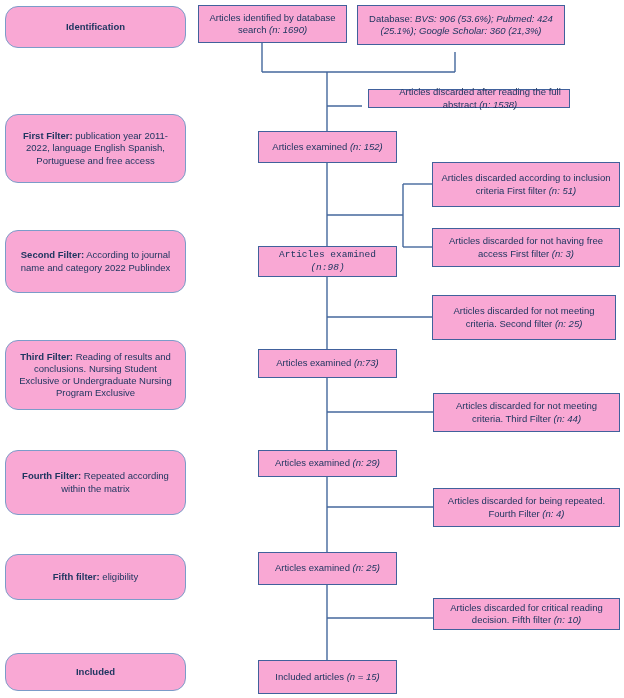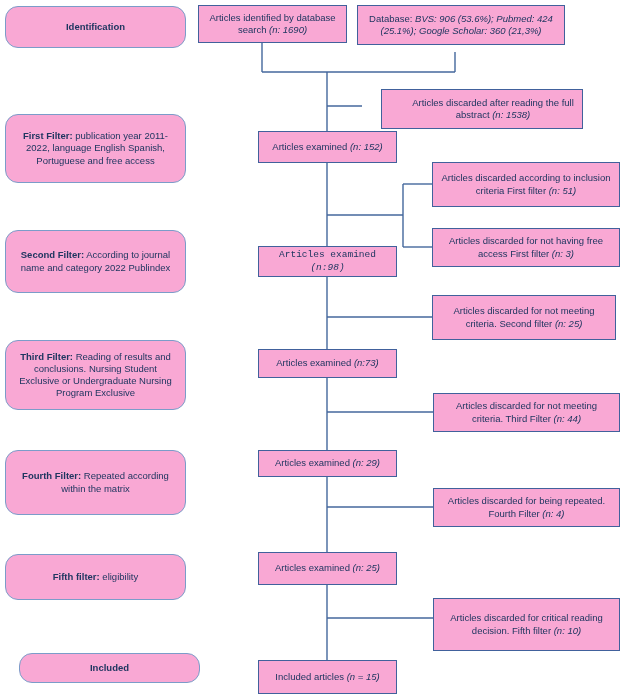--- a/index.html
+++ b/index.html
@@ -61,21 +61,21 @@
   </div>
   <div class="box stage" style="left:5px;top:340px;width:181px;height:70px;">
     <div class="inner"><span class="b">Third Filter:</span> <span>Reading of results and conclusions. Nursing Student Exclusive or Undergraduate Nursing Program Exclusive</span></div>
   </div>
   <div class="box stage" style="left:5px;top:450px;width:181px;height:65px;">
     <div class="inner"><span class="b">Fourth Filter:</span> <span>Repeated according within the matrix</span></div>
   </div>
   <div class="box stage" style="left:5px;top:554px;width:181px;height:46px;">
     <div class="inner"><span class="b">Fifth filter:</span> <span>eligibility</span></div>
   </div>
-  <div class="box stage" style="left:5px;top:653px;width:181px;height:30px;margin-left:14px;">
+  <div class="box stage" style="left:5px;top:653px;width:181px;height:38px;">
     <div class="inner"><span class="b">Included</span> <span></span></div>
   </div>
 
   <div class="box flowbox" style="left:198px;top:5px;width:149px;height:38px;">
     <div class="inner"><span>Articles identified by database search</span> <span class="it">(n: 1690)</span></div>
   </div>
   <div class="box flowbox" style="left:258px;top:131px;width:139px;height:32px;">
     <div class="inner"><span>Articles examined</span> <span class="it">(n: 152)</span></div>
   </div>
   <div class="box flowbox" style="left:258px;top:246px;width:139px;height:31px;font-family:Liberation Mono, monospace;">
@@ -90,35 +90,35 @@
   <div class="box flowbox" style="left:258px;top:552px;width:139px;height:33px;">
     <div class="inner"><span>Articles examined</span> <span class="it">(n: 25)</span></div>
   </div>
   <div class="box flowbox" style="left:258px;top:660px;width:139px;height:34px;">
     <div class="inner"><span>Included articles</span> <span class="it">(n = 15)</span></div>
   </div>
 
   <div class="box discbox" style="left:357px;top:5px;width:208px;height:40px;">
     <div class="inner"><span>Database:</span> <span class="it">BVS: 906 (53.6%); Pubmed: 424 (25.1%); Google Scholar: 360 (21,3%)</span></div>
   </div>
-  <div class="box discbox" style="left:381px;top:89px;width:202px;height:40px;padding-left:28px;">
+  <div class="box discbox" style="left:368px;top:89px;width:202px;height:19px;padding-left:28px;">
     <div class="inner"><span>Articles discarded after reading the full abstract</span> <span class="it">(n: 1538)</span></div>
   </div>
   <div class="box discbox" style="left:432px;top:162px;width:188px;height:45px;">
     <div class="inner"><span>Articles discarded according to inclusion criteria First filter</span> <span class="it">(n: 51)</span></div>
   </div>
   <div class="box discbox" style="left:432px;top:228px;width:188px;height:39px;">
     <div class="inner"><span>Articles discarded for not having free access First filter</span> <span class="it">(n: 3)</span></div>
   </div>
   <div class="box discbox" style="left:432px;top:295px;width:184px;height:45px;">
     <div class="inner"><span>Articles discarded for not meeting criteria. Second filter</span> <span class="it">(n: 25)</span></div>
   </div>
   <div class="box discbox" style="left:433px;top:393px;width:187px;height:39px;">
     <div class="inner"><span>Articles discarded for not meeting criteria. Third Filter</span> <span class="it">(n: 44)</span></div>
   </div>
   <div class="box discbox" style="left:433px;top:488px;width:187px;height:39px;">
     <div class="inner"><span>Articles discarded for being repeated. Fourth Filter</span> <span class="it">(n: 4)</span></div>
   </div>
-  <div class="box discbox" style="left:433px;top:598px;width:187px;height:53px;">
+  <div class="box discbox" style="left:433px;top:598px;width:187px;height:32px;">
     <div class="inner"><span>Articles discarded for critical reading decision. Fifth filter</span> <span class="it">(n: 10)</span></div>
   </div>
 
 </div>
 
 </body></html>

